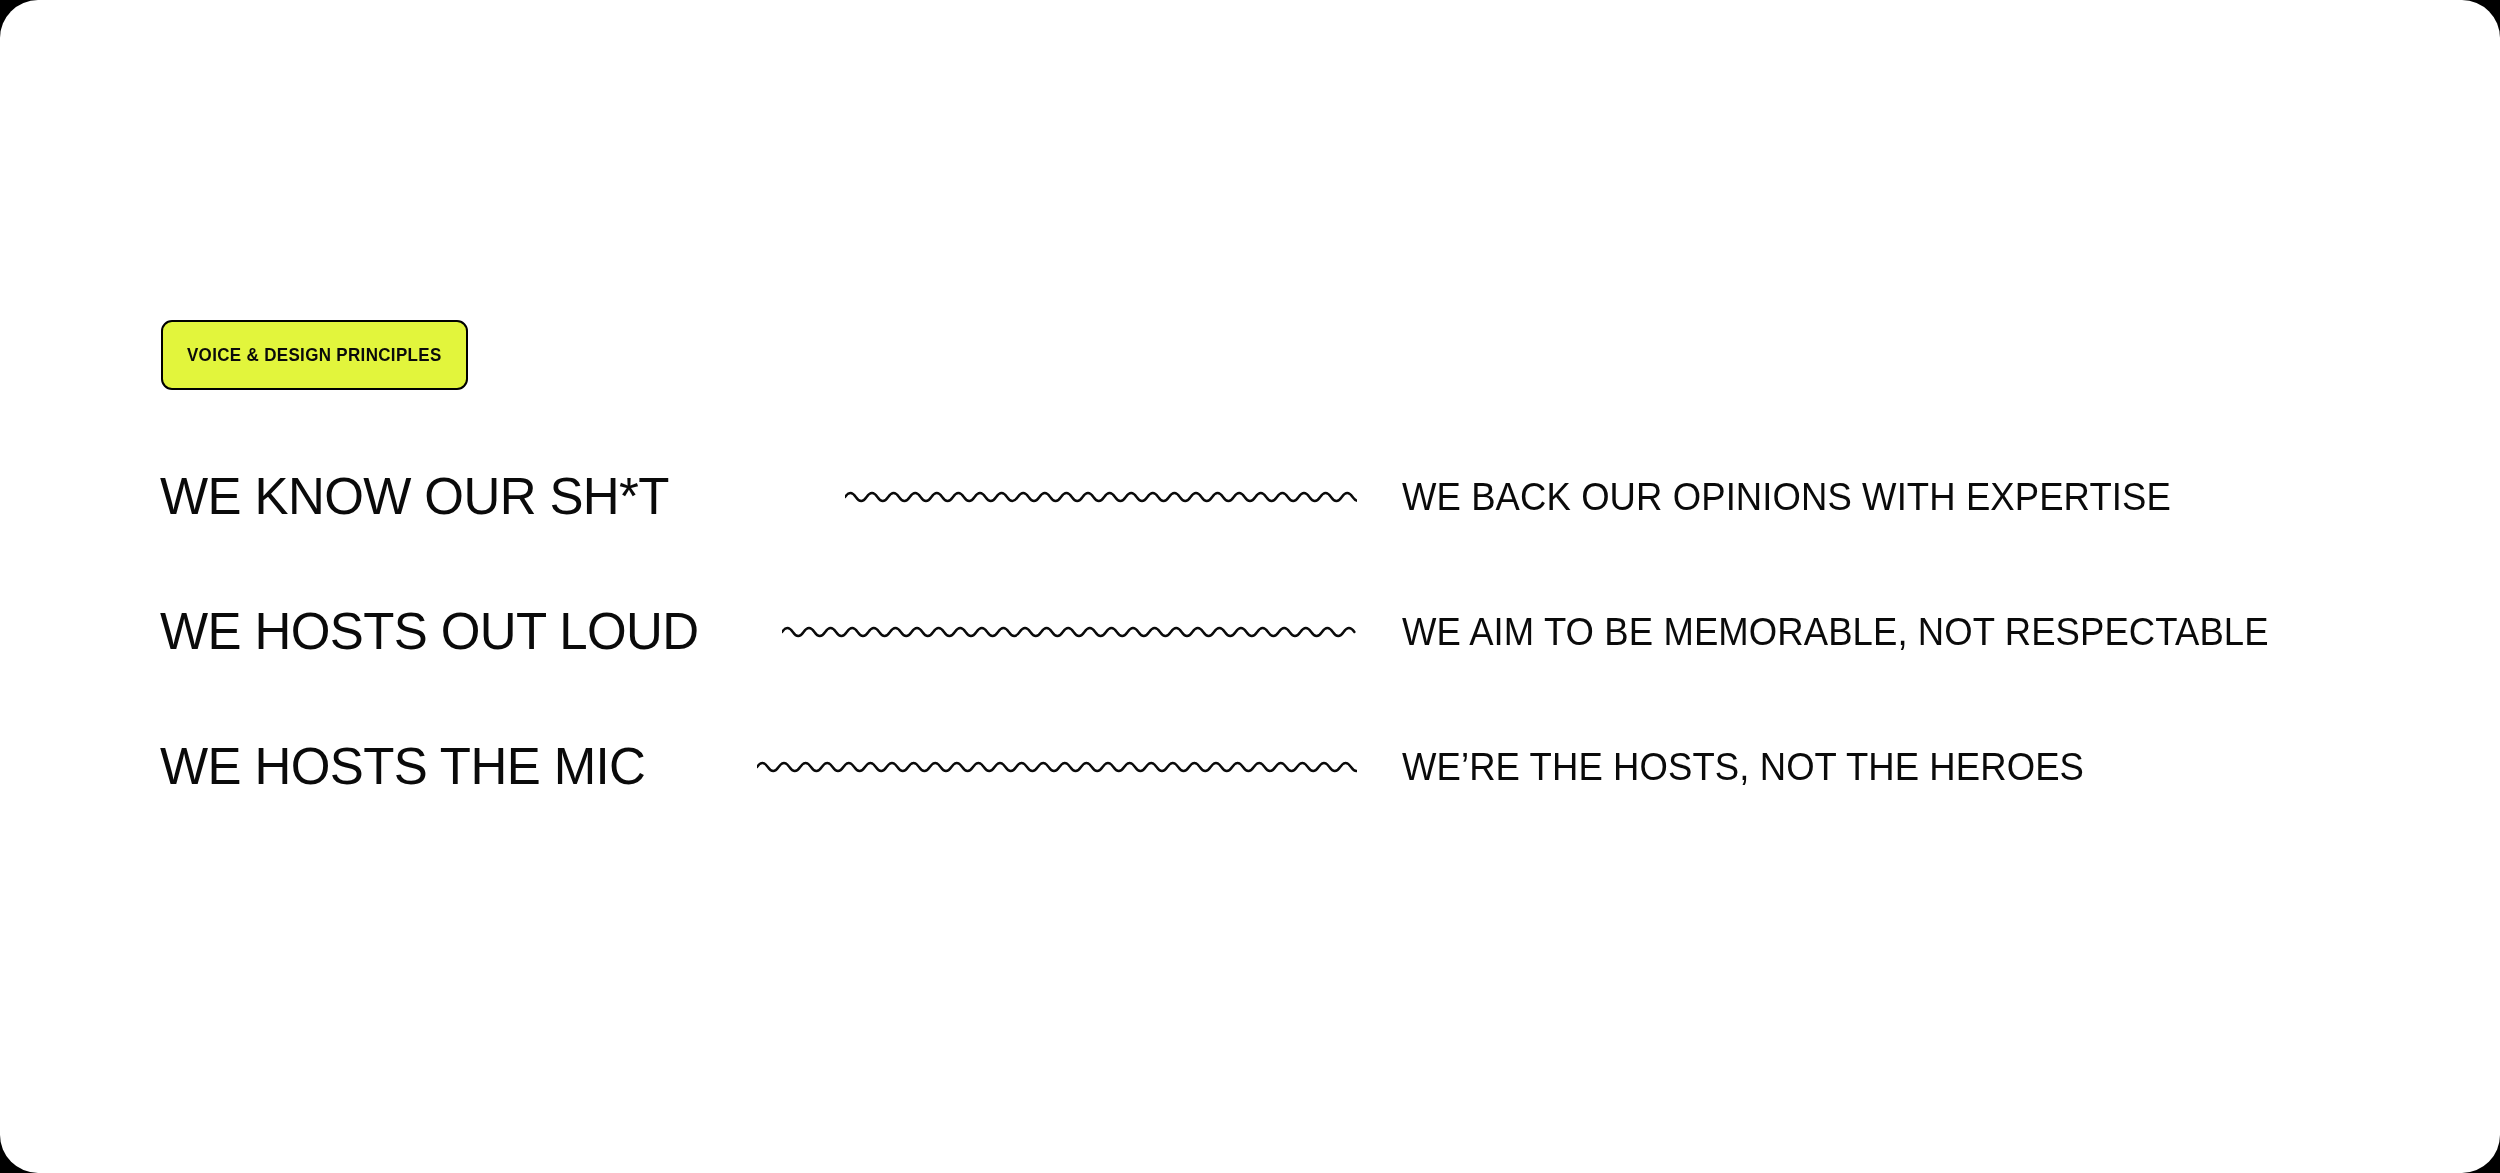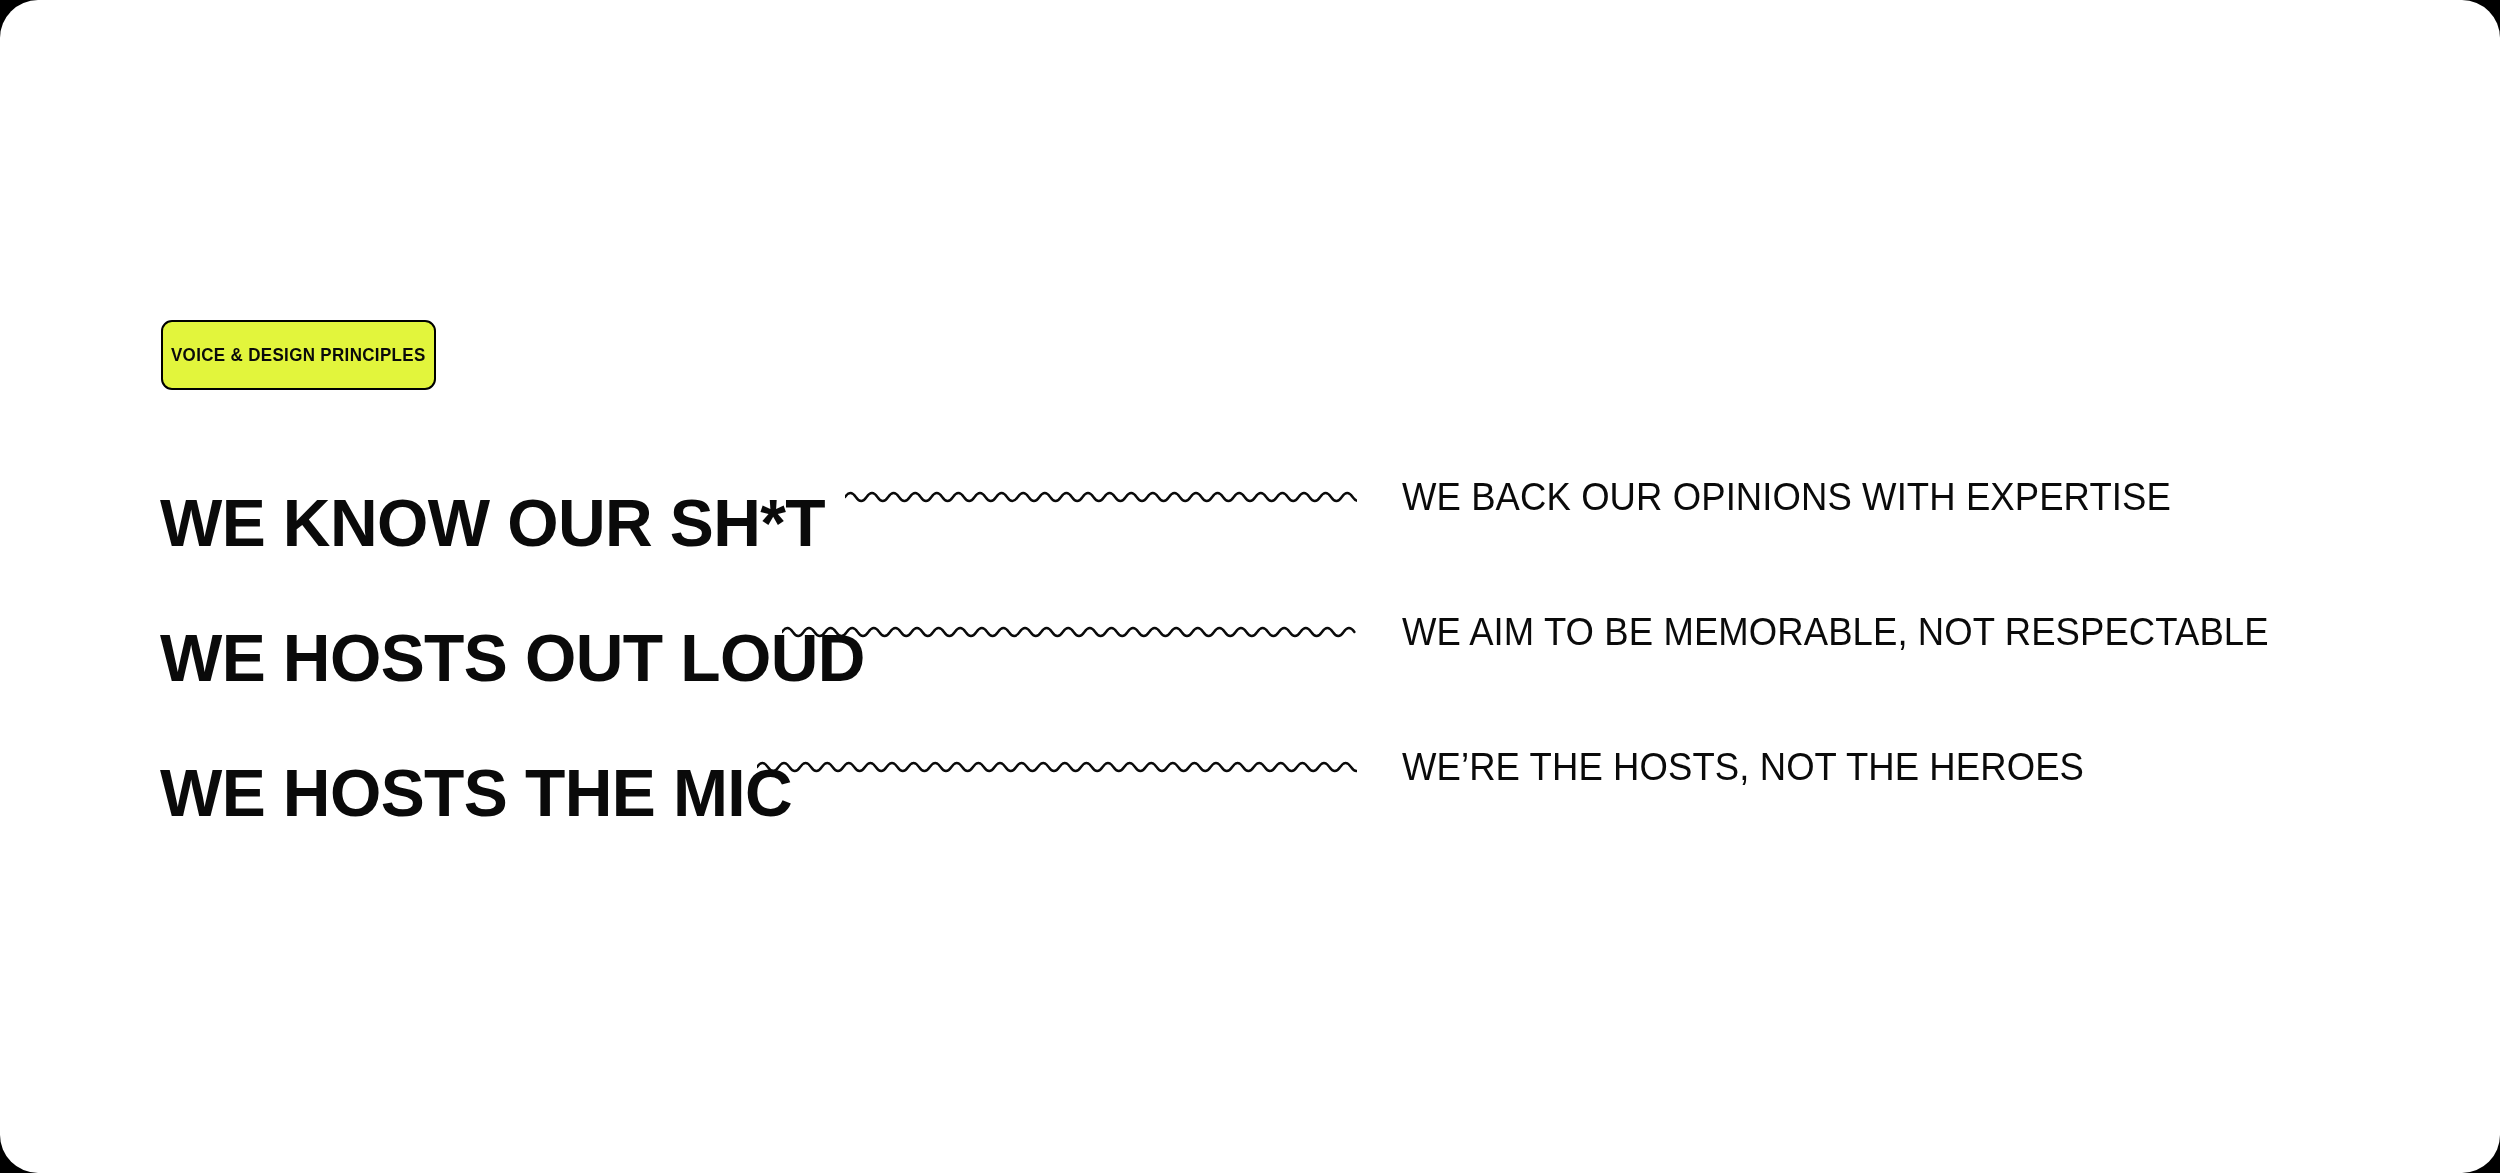--- a/index.html
+++ b/index.html
@@ -28,21 +28,21 @@
   
   .badge {
     position: absolute;
     left: 161px;
     top: 320px;
     height: 70px;
     box-sizing: border-box;
     display: flex;
     align-items: center;
     justify-content: center;
-    padding: 0 4px;
+    padding: 0 20px;
     background: #E2F53C;
     border: 2.5px solid #000000;
     border-radius: 11px;
     white-space: nowrap;
   }
   .badge-label {
     font-family: "Liberation Sans", sans-serif;
     font-size: 17.5px;
     font-weight: 700;
     letter-spacing: 0.35px;
@@ -69,26 +69,25 @@
   .row-2 { top: 597px; }
   .row-3 { top: 732px; }
 
   .principle {
     position: absolute;
     left: 160px;
     top: 0;
     height: 70px;
     line-height: 70px;
     font-family: "Liberation Sans", sans-serif;
-    font-size: 66px;
-    font-weight: 700;
+    font-size: 51px;
+    font-weight: 400;
     letter-spacing: -0.6px;
     color: #0a0a0a;
     white-space: nowrap;
-    margin-top: 26px;
   }
 
   .squiggle {
     position: absolute;
     top: 22px;
     height: 26px;
     display: block;
   }
   .squiggle svg { display: block; }
 

